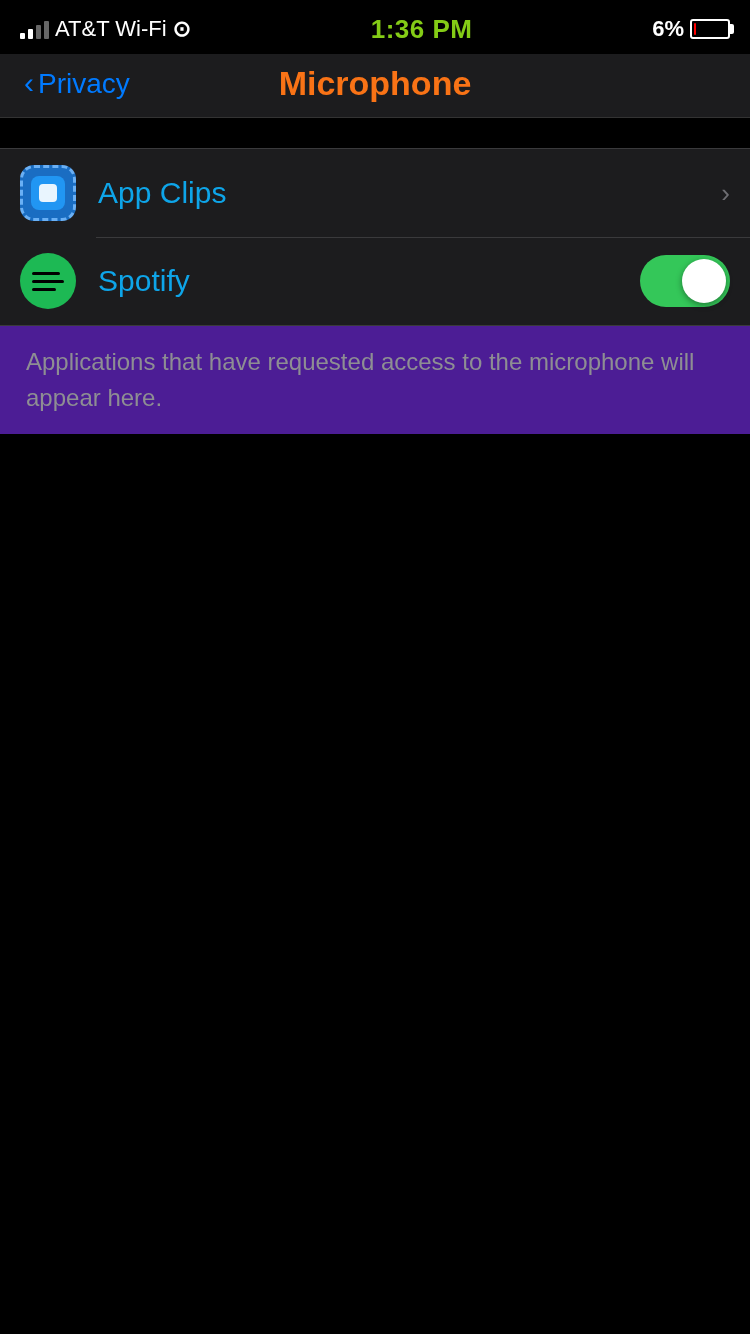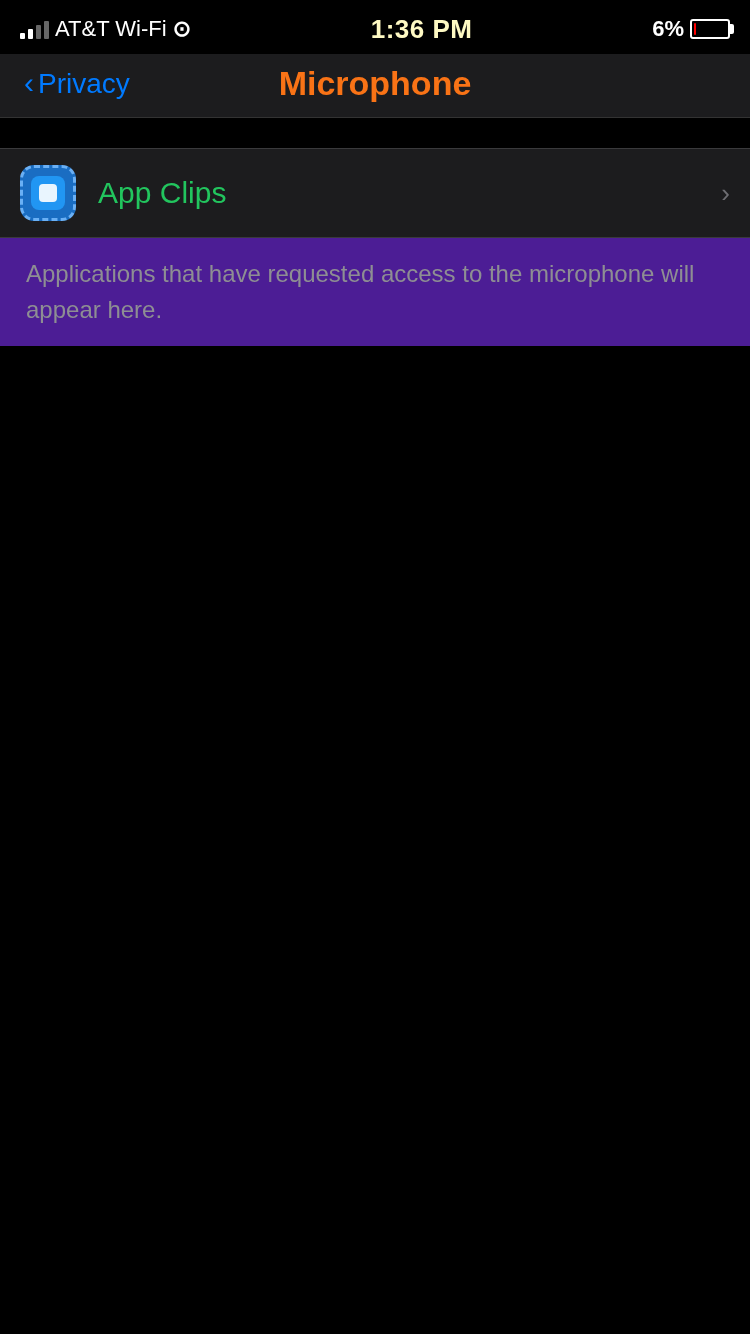--- a/index.html
+++ b/index.html
@@ -43,21 +43,21 @@
 
     .signal-bar {
       width: 5px;
       background: #fff;
       border-radius: 1px;
     }
 
     .status-center {
       font-size: 26px;
       font-weight: 600;
-      color: #fef9c3;
+      color: #84cc16;
       letter-spacing: 0.5px;
     }
 
     .status-right {
       display: flex;
       align-items: center;
       gap: 6px;
       font-size: 22px;
       font-weight: 600;
       color: #fff;
@@ -221,21 +221,21 @@
     }
 
     .spotify-line {
       background: #000;
       border-radius: 2px;
       height: 3px;
     }
 
     .item-label {
       font-size: 30px;
-      color: #22c55e;
+      color: #0ea5e9;
       font-weight: 400;
       flex: 1;
     }
 
     .chevron-right {
       color: #6e6e73;
       font-size: 26px;
       font-weight: 500;
     }
 
@@ -315,18 +315,31 @@
       <div class="app-clips-icon-inner">
         <svg width="22" height="22" viewBox="0 0 22 22" fill="none" xmlns="http://www.w3.org/2000/svg">
           <rect x="2" y="2" width="18" height="18" rx="4" fill="#fff" opacity="0.9"></rect>
         </svg>
       </div>
     </div>
     <span class="item-label">App Clips</span>
     <span class="chevron-right">›</span>
   </div>
 
+  <div class="list-item">
+    <div class="app-icon spotify-icon">
+      <div class="spotify-lines">
+        <div class="spotify-line" style="width: 28px;"></div>
+        <div class="spotify-line" style="width: 32px;"></div>
+        <div class="spotify-line" style="width: 24px;"></div>
+      </div>
+    </div>
+    <span class="item-label">Spotify</span>
+    <div class="toggle">
+      <div class="toggle-thumb"></div>
+    </div>
+  </div>
 
 </div>
 
 <div class="footer-note">
   <p class="footer-note-text">Applications that have requested access to the microphone will appear here.</p>
 </div>
 
 </body></html>

